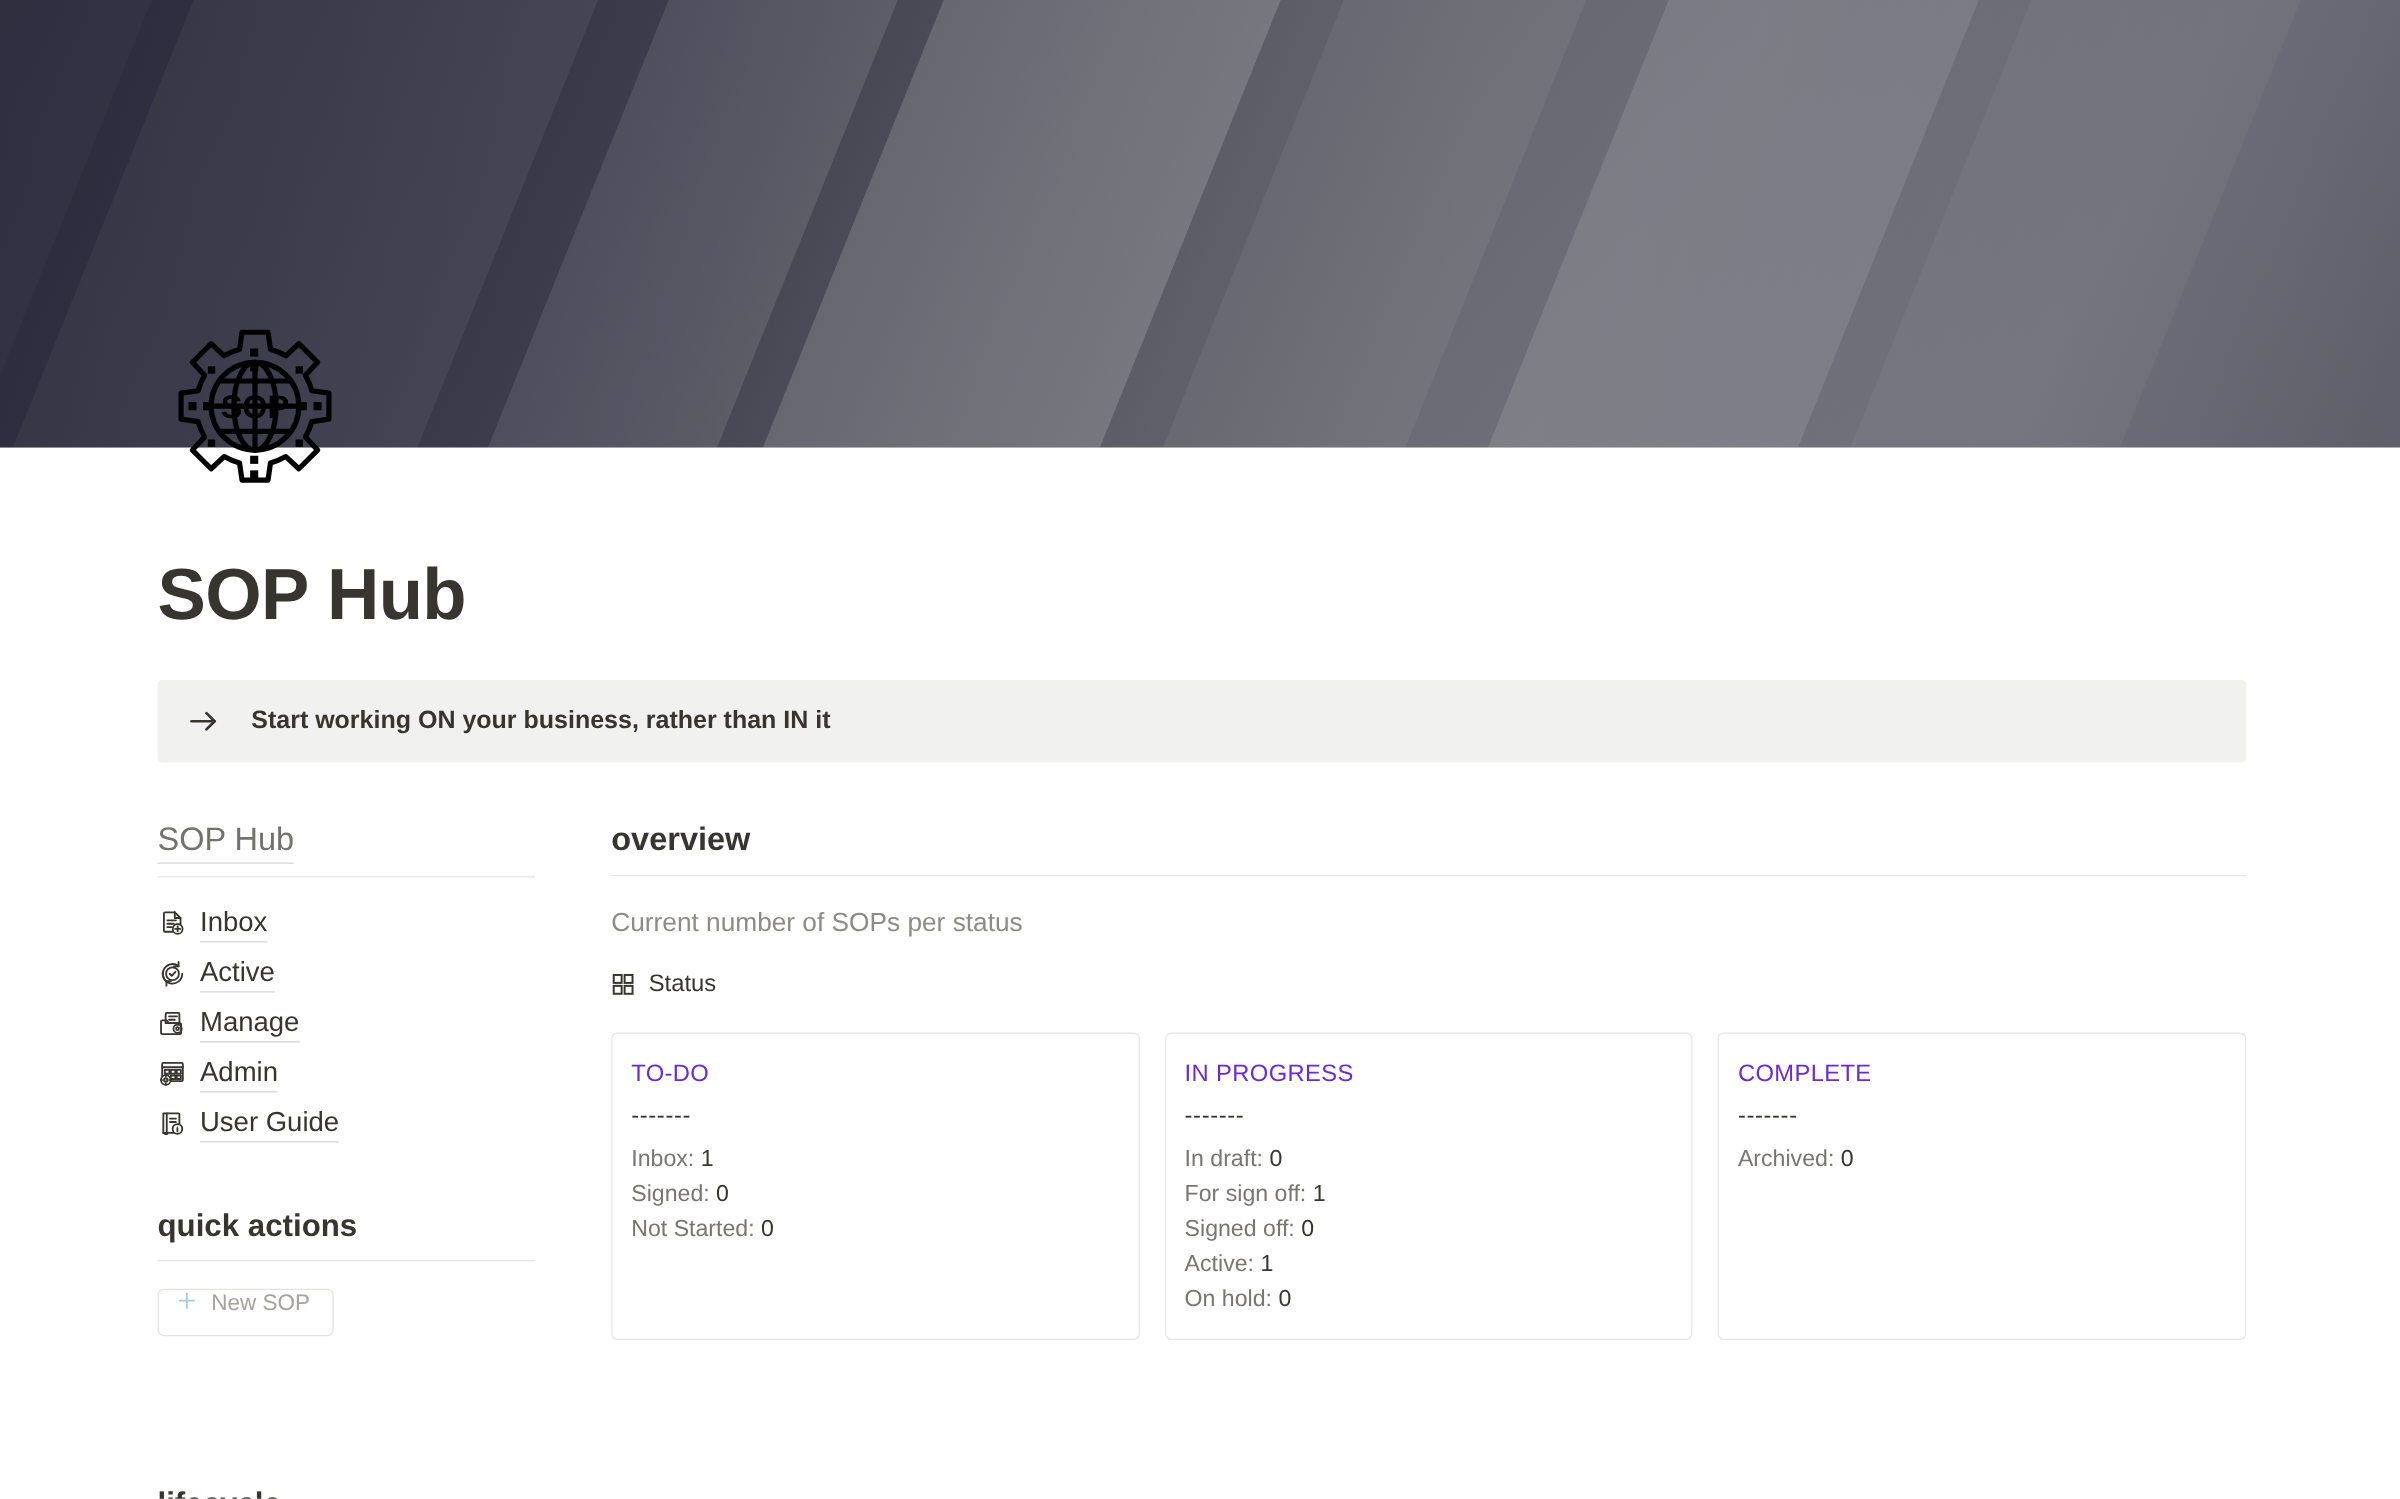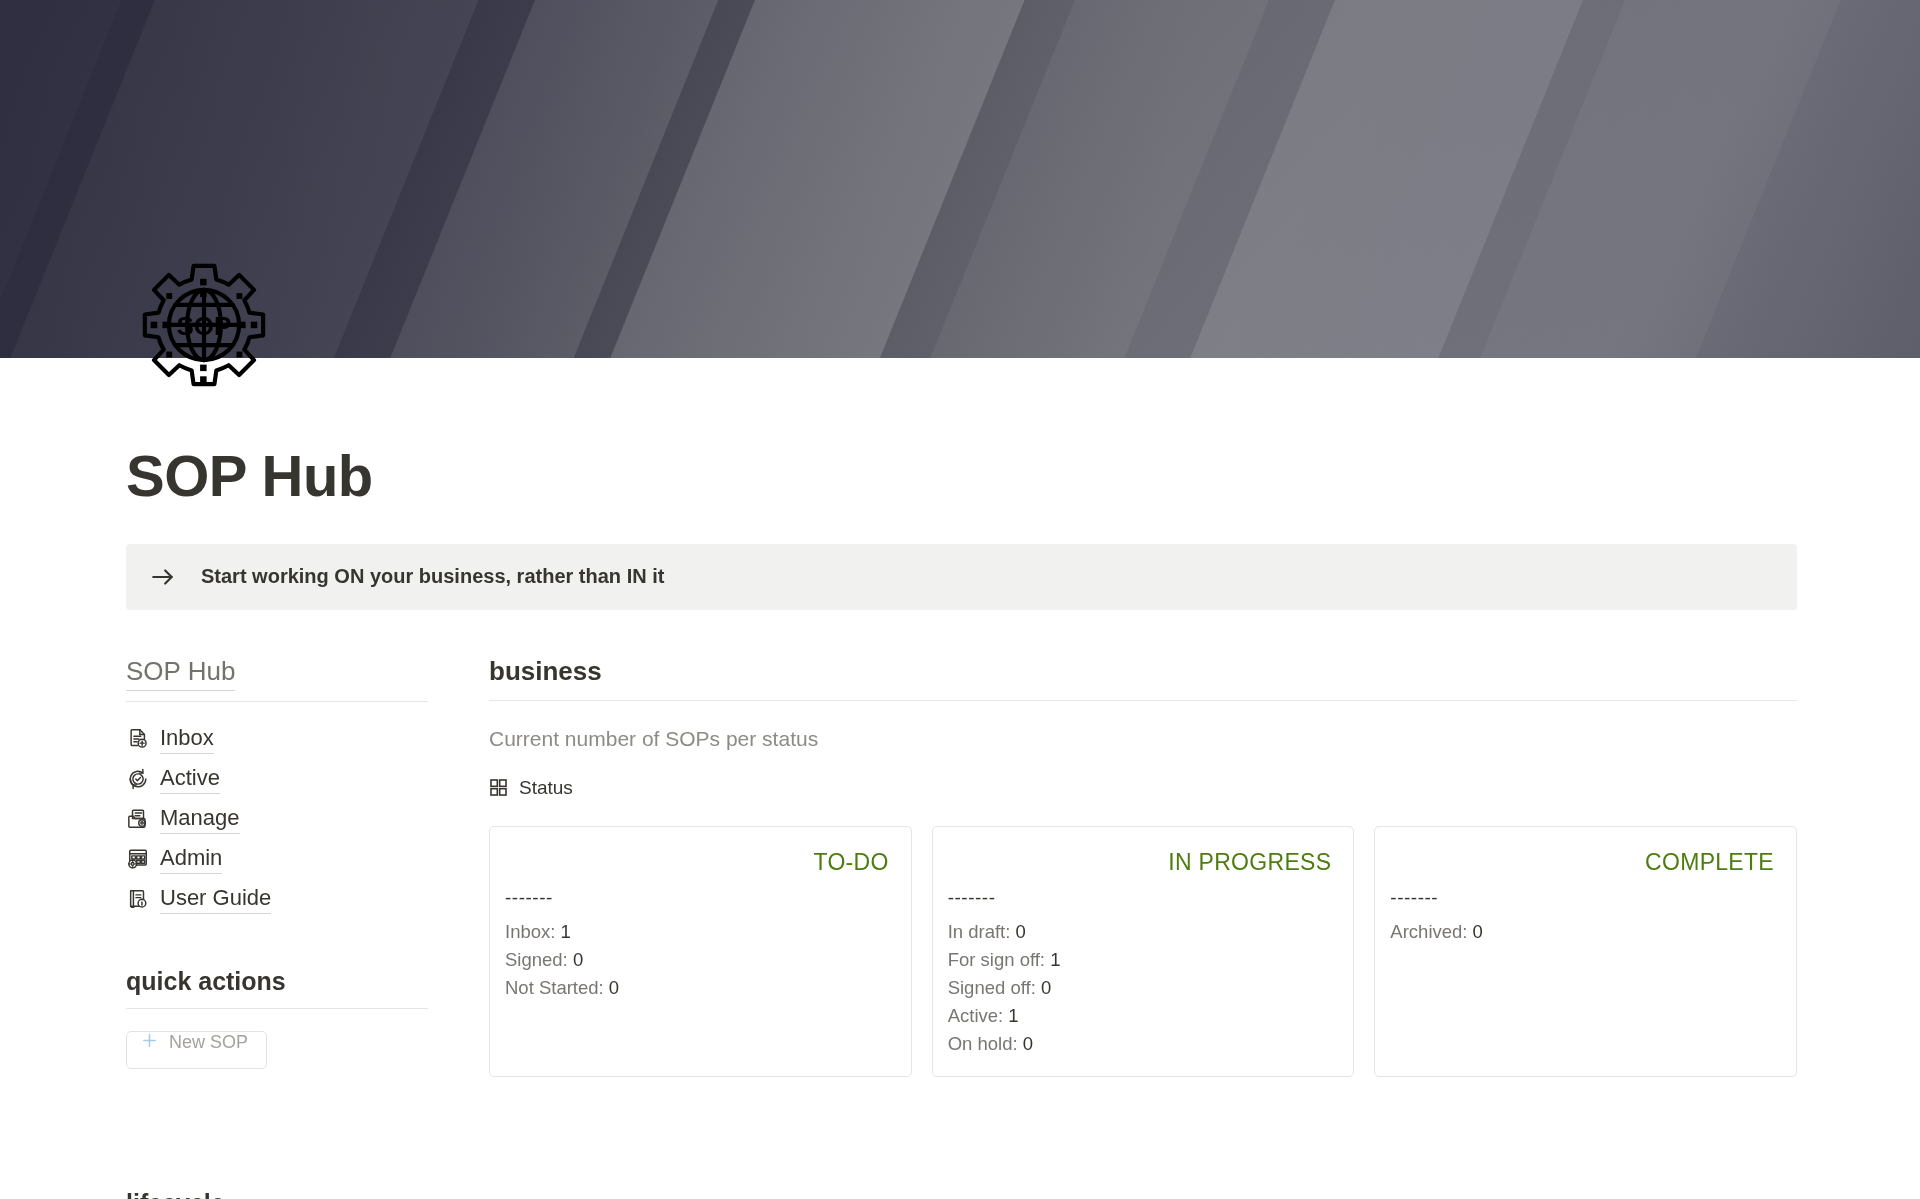--- a/index.html
+++ b/index.html
@@ -218,24 +218,23 @@
   }
   .card {
     flex: 1;
     min-height: 212px;
     border: 1px solid #e6e5e3;
     border-radius: 5px;
     background: #ffffff;
     padding: 22px 22px 18px 15px;
   }
   .card-title {
-    font-size: 23px;
-    color: #4d7c0f;
+    font-size: 19px;
+    color: #6d28d9;
     letter-spacing: 0.3px;
-    text-align: right;
   }
   .card-dashes {
     margin-top: 12px;
     font-size: 19px;
     color: #37352f;
     letter-spacing: 0.5px;
     line-height: 1;
   }
   .card-lines { margin-top: 11px; }
   .card-line {
@@ -415,21 +414,21 @@
           </span>
           <span class="new-sop-label">New SOP</span>
         </div>
 
         <div class="lifecycle-heading">lifecycle</div>
 
       </div>
 
       <div class="col-right">
 
-        <div class="overview-title">business</div>
+        <div class="overview-title">overview</div>
         <div class="overview-rule"></div>
         <div class="overview-sub">Current number of SOPs per status</div>
 
         <div class="status-row">
           <span class="grid-icon">
             <svg viewBox="0 0 24 24" fill="none" stroke="currentColor" stroke-width="2">
               <rect x="2.5" y="2.5" width="8" height="8"></rect>
               <rect x="13.5" y="2.5" width="8" height="8"></rect>
               <rect x="2.5" y="13.5" width="8" height="8"></rect>
               <rect x="13.5" y="13.5" width="8" height="8"></rect>

